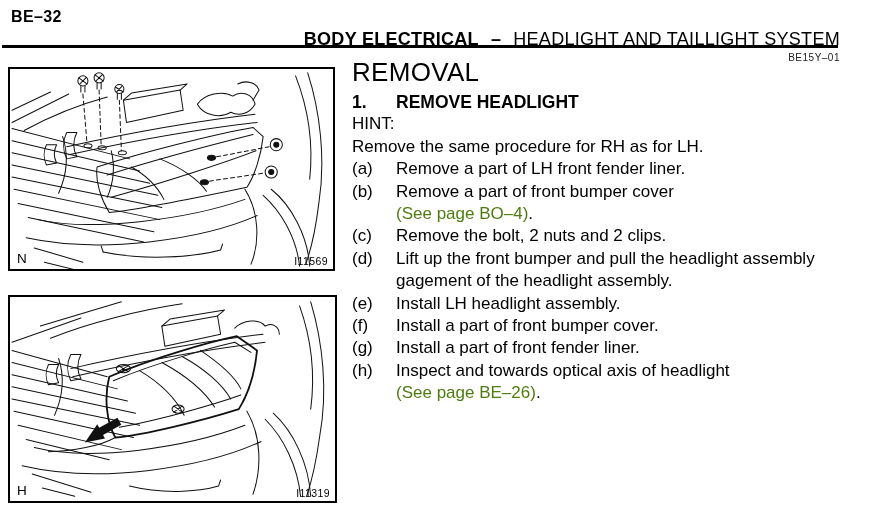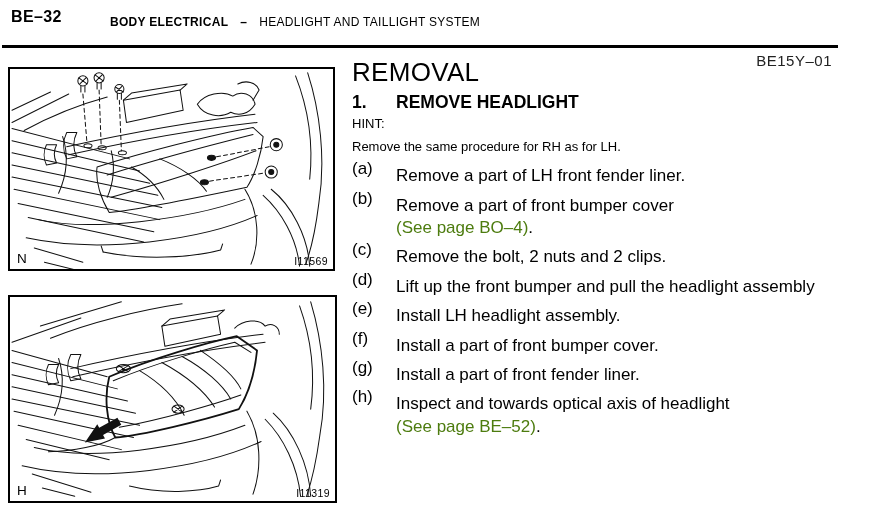--- a/index.html
+++ b/index.html
@@ -7,45 +7,45 @@
     width:876px;height:523px;position:relative;overflow:hidden;
     font-family:"Liberation Sans",sans-serif;color:#000;
     -webkit-font-smoothing:antialiased;
   }
   .page{position:absolute;inset:0;background:#fff;}
 
   
   .page-number{position:absolute;left:11px;top:8px;font-size:16px;font-weight:bold;letter-spacing:.4px;}
   .header-rule{position:absolute;left:2px;top:45px;width:836px;height:3px;background:#000;}
   .header-text{
-    position:absolute;left:110px;top:15px;width:730px;text-align:left;
-    font-size:12px;letter-spacing:.3px;white-space:nowrap;
+    position:absolute;left:110px;top:29px;width:730px;text-align:right;
+    font-size:18px;letter-spacing:.3px;white-space:nowrap;
   }
   .header-text .sec{font-weight:bold;}
   .header-text .sep{display:inline-block;margin:0 12px;font-weight:bold;}
-  .doc-code{position:absolute;top:52px;right:44px;font-size:15px;color:#222;letter-spacing:.5px;padding-left:13px;}
+  .doc-code{position:absolute;top:52px;right:36px;font-size:10px;color:#222;letter-spacing:.5px;padding-left:13px;}
 
   
   .figure{position:absolute;border:2px solid #000;background:#fff;}
   #figure-top{left:8px;top:67px;width:323px;height:200px;}
   #figure-bottom{left:8px;top:295px;width:325px;height:204px;}
   .figure svg{display:block;width:100%;height:100%;}
   .corner-label{position:absolute;left:7px;bottom:3px;font-size:13.5px;font-weight:500;}
   .figure-id{position:absolute;right:5px;bottom:2px;font-size:10.5px;letter-spacing:.4px;}
 
   
   .content{position:absolute;left:352px;top:56px;width:505px;}
   .title{font-size:26px;font-weight:normal;letter-spacing:.3px;line-height:32px;margin:0 0 3px 0;}
   .row{display:flex;font-size:17px;line-height:22.4px;}
   .row .lbl{width:44px;flex-shrink:0;}
   .step{font-weight:bold;font-size:17.5px;}
-  .plain{font-size:13px;line-height:22.4px;}
+  .plain{font-size:17px;line-height:22.4px;}
   .item{display:flex;font-size:17px;}
   .item .lbl{width:44px;flex-shrink:0;line-height:22.4px;}
-  .item .txt{flex:1;margin-top:7px;}
+  .item .txt{flex:1;}
   .line{line-height:22.4px;white-space:nowrap;}
   .xref{color:#4d7c0f;text-decoration:none;}
 </style>
 </head>
 <body>
 
 <div class="page">
 
   <div class="page-number">BE–32</div>
 
@@ -254,20 +254,21 @@
       <span class="lbl">(c)</span>
       <div class="txt">
           <div class="line">Remove the bolt, 2 nuts and 2 clips.</div>
         </div>
     </div>
 
     <div class="item">
       <span class="lbl">(d)</span>
       <div class="txt">
         <div class="line">Lift up the front bumper and pull the headlight assembly</div>
+        <div class="line">gagement of the headlight assembly.</div>
       </div>
     </div>
 
     <div class="item">
       <span class="lbl">(e)</span>
       <div class="txt">
           <div class="line">Install LH headlight assembly.</div>
         </div>
     </div>
 
@@ -282,18 +283,18 @@
       <span class="lbl">(g)</span>
       <div class="txt">
           <div class="line">Install a part of front fender liner.</div>
         </div>
     </div>
 
     <div class="item">
       <span class="lbl">(h)</span>
       <div class="txt">
         <div class="line">Inspect and towards optical axis of headlight</div>
-        <div class="line"><a class="xref" href="#">(See page BE–52)</a><span>.</span></div>
+        <div class="line"><a class="xref" href="#">(See page BE–26)</a><span>.</span></div>
       </div>
     </div>
   </div>
 
 </div>
 
 </body></html>

